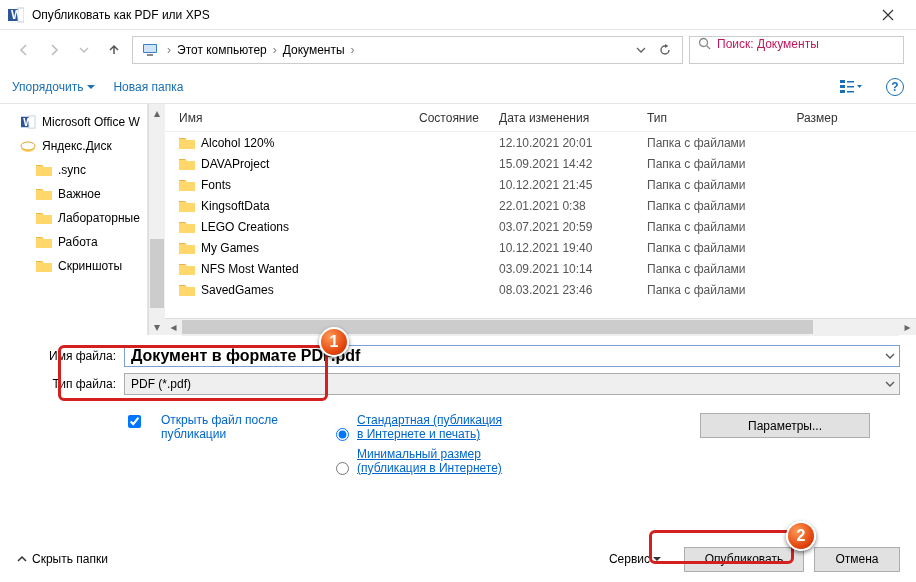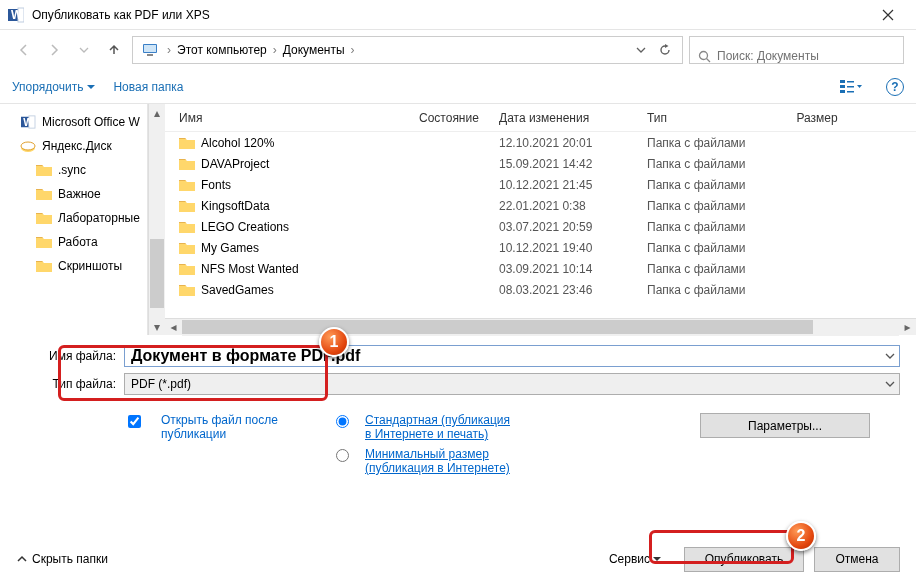--- a/index.html
+++ b/index.html
@@ -14,21 +14,21 @@
 
 .navbar { height: 40px; display: flex; align-items: center; padding: 6px 12px; gap: 6px; }
 .nav-btn { width: 24px; height: 24px; display: flex; align-items: center; justify-content: center; color: #999; cursor: pointer; }
 .nav-btn.active { color: #333; }
 .address { flex: 1; height: 28px; border: 1px solid #ccc; display: flex; align-items: center; padding: 0 4px; background: #fff; }
 .address .pc-icon { width: 18px; height: 18px; margin: 0 4px; }
 .address .crumb { padding: 0 2px; color: #000; cursor: pointer; }
 .address .chev { color: #808080; padding: 0 4px; }
 .address .spacer { flex: 1; }
 .address .drop, .address .refresh { padding: 0 6px; color: #606060; cursor: pointer; }
-.searchbox { width: 215px; height: 28px; border: 1px solid #ccc; display: flex; align-items: flex-end; padding: 0 8px; color: #737373; background: #fff; }
+.searchbox { width: 215px; height: 28px; border: 1px solid #ccc; display: flex; align-items: flex-start; padding: 0 8px; color: #be185d; background: #fff; }
 .searchbox .mag { margin-right: 6px; color: #888; }
 
 
 .toolbar { height: 34px; display: flex; align-items: center; padding: 0 12px; gap: 18px; background: #fff; border-bottom: 1px solid #e5e5e5; }
 .toolbar .tool { color: #1a6fb5; cursor: pointer; display: flex; align-items: center; gap: 4px; }
 .toolbar .spacer { flex: 1; }
 .toolbar .iconbtn { color: #1a6fb5; cursor: pointer; padding: 0 6px; display: flex; align-items: center; }
 .toolbar .help { color: #1a6fb5; border: 1.8px solid #1a6fb5; border-radius: 50%; width: 18px; height: 18px; display: flex; align-items: center; justify-content: center; font-weight: bold; cursor: pointer; }
 
 
@@ -79,21 +79,21 @@
 .badge1 { left: 319px; top: 327px; }
 .badge2 { left: 786px; top: 521px; }
 
 .options { display: flex; padding: 4px 16px 0 16px; gap: 20px; }
 .opt-left { width: 300px; padding-left: 112px; }
 .chk { display: flex; align-items: flex-start; gap: 20px; color: #0066cc; }
 .chk input { margin-top: 2px; }
 .opt-mid { flex: 1; display: flex; gap: 6px; }
 .opt-mid .lbl { color: #000; padding-top: 1px; }
 .radio-group { display: flex; flex-direction: column; gap: 6px; }
-.radio-item { display: flex; align-items: flex-start; gap: 16px; }
+.radio-item { display: flex; align-items: flex-end; gap: 8px; }
 .radio-item input { margin-top: 2px; }
 .radio-item span { color: #0066cc; text-decoration: underline; max-width: 150px; }
 .opt-right { width: 200px; padding-top: 0; }
 .btn { height: 25px; background: #e1e1e1; border: 1px solid #adadad; padding: 0 18px; cursor: pointer; display: inline-flex; align-items: center; justify-content: center; }
 
 .footer { position: absolute; bottom: 0; left: 0; right: 0; height: 46px; display: flex; align-items: center; padding: 0 16px; gap: 10px; }
 .footer .hide { display: flex; align-items: center; gap: 4px; cursor: pointer; }
 .footer .spacer { flex: 1; }
 .footer .tools { display: flex; align-items: center; gap: 2px; margin-right: 12px; cursor: pointer; }
 

